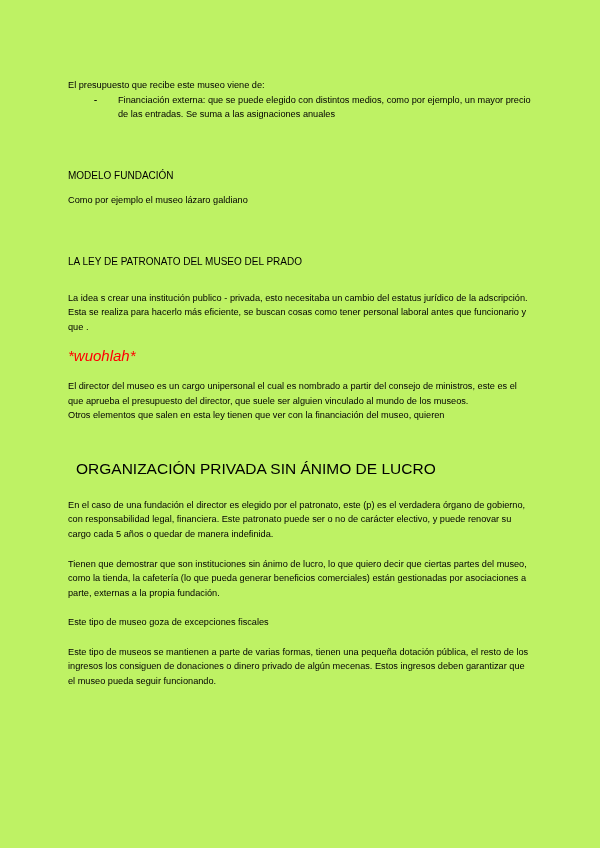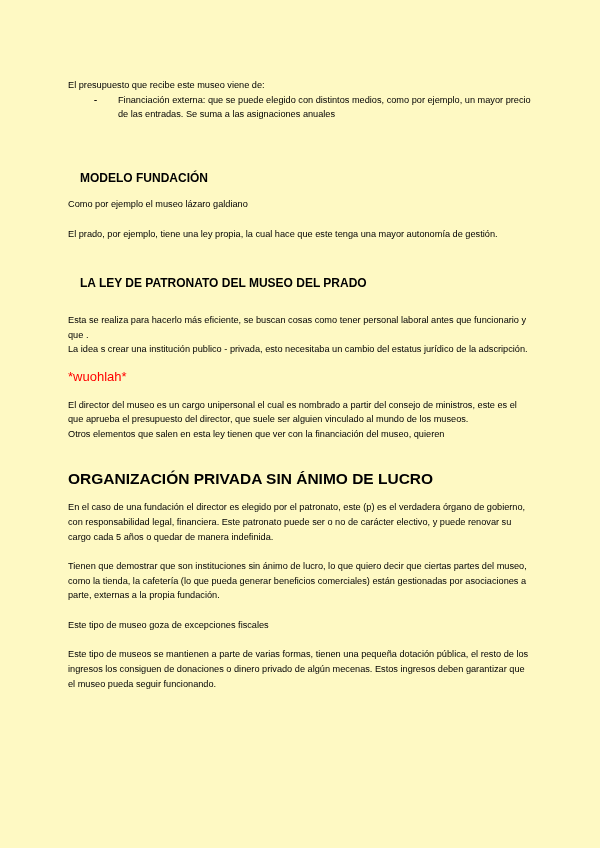--- a/index.html
+++ b/index.html
@@ -11,21 +11,21 @@
     width: 600px;
     height: 848px;
     font-family: "Liberation Sans", sans-serif;
     color: #000000;
     overflow: hidden;
   }
   #page {
     position: relative;
     width: 600px;
     height: 848px;
-    background: #fef9c3;
+    background: #bef264;
     box-sizing: border-box;
     padding: 78px 68px 40px 68px;
   }
   .para {
     font-size: 9.2px;
     line-height: 14.6px;
     margin: 0 0 0 0;
     text-align: left;
   }
   .gap-sm { height: 11px; }
@@ -43,35 +43,35 @@
     line-height: 14.6px;
     padding-left: 24px;
     margin: 0;
   }
   ul.dashlist li .dash {
     position: absolute;
     left: 0;
     top: 0;
   }
   .bold {
-    font-weight: bold;
-    font-size: 12px;
+    font-weight: normal;
+    font-size: 10px;
     line-height: 14.6px;
-    margin-left: 12px;
   }
   .red {
     color: #ff0000;
-    font-size: 13px;
+    font-size: 15px;
     line-height: 14.6px;
+    font-style: italic;
   }
   .heading-big {
     font-size: 15.5px;
     line-height: 20px;
-    margin: 0;
-    font-weight: bold;
+    margin: 8px;
+    font-weight: normal;
   }
 </style>
 </head>
 <body>
 
 <div id="page">
 
   <p class="para">El presupuesto que recibe este museo viene de:</p>
 
   <ul class="dashlist">
@@ -87,30 +87,29 @@
   <div class="gap-md"></div>
 
 
   <div class="gap-lg"></div>
 
   <p class="bold">MODELO FUNDACIÓN</p>
   <p class="para">Como por ejemplo el museo lázaro galdiano</p>
 
   <div class="gap-md"></div>
 
-  <p class="para">El prado, por ejemplo, tiene una ley propia, la cual hace que este tenga una mayor autonomía de gestión.</p>
 
   <div class="gap-lg"></div>
 
   <p class="bold">LA LEY DE PATRONATO DEL MUSEO DEL PRADO</p>
 
   <div class="gap-sm"></div>
 
+  <p class="para">La idea s crear una institución publico - privada, esto necesitaba un cambio del estatus jurídico de la adscripción.</p>
   <p class="para">Esta se realiza para hacerlo más eficiente, se buscan cosas como tener personal laboral antes que funcionario y que .</p>
-  <p class="para">La idea s crear una institución publico - privada, esto necesitaba un cambio del estatus jurídico de la adscripción.</p>
   <p class="red">*wuohlah*</p>
   <p class="para">El director del museo es un cargo unipersonal el cual es nombrado a partir del consejo de ministros, este es el que aprueba el presupuesto del director, que suele ser alguien vinculado al mundo de los museos.</p>
   <p class="para">Otros elementos que salen en esta ley tienen que ver con la financiación del museo, quieren</p>
 
   <div class="gap-xl"></div>
 
   <h1 class="heading-big">ORGANIZACIÓN PRIVADA SIN ÁNIMO DE LUCRO</h1>
 
   <div class="gap-sm"></div>
 

